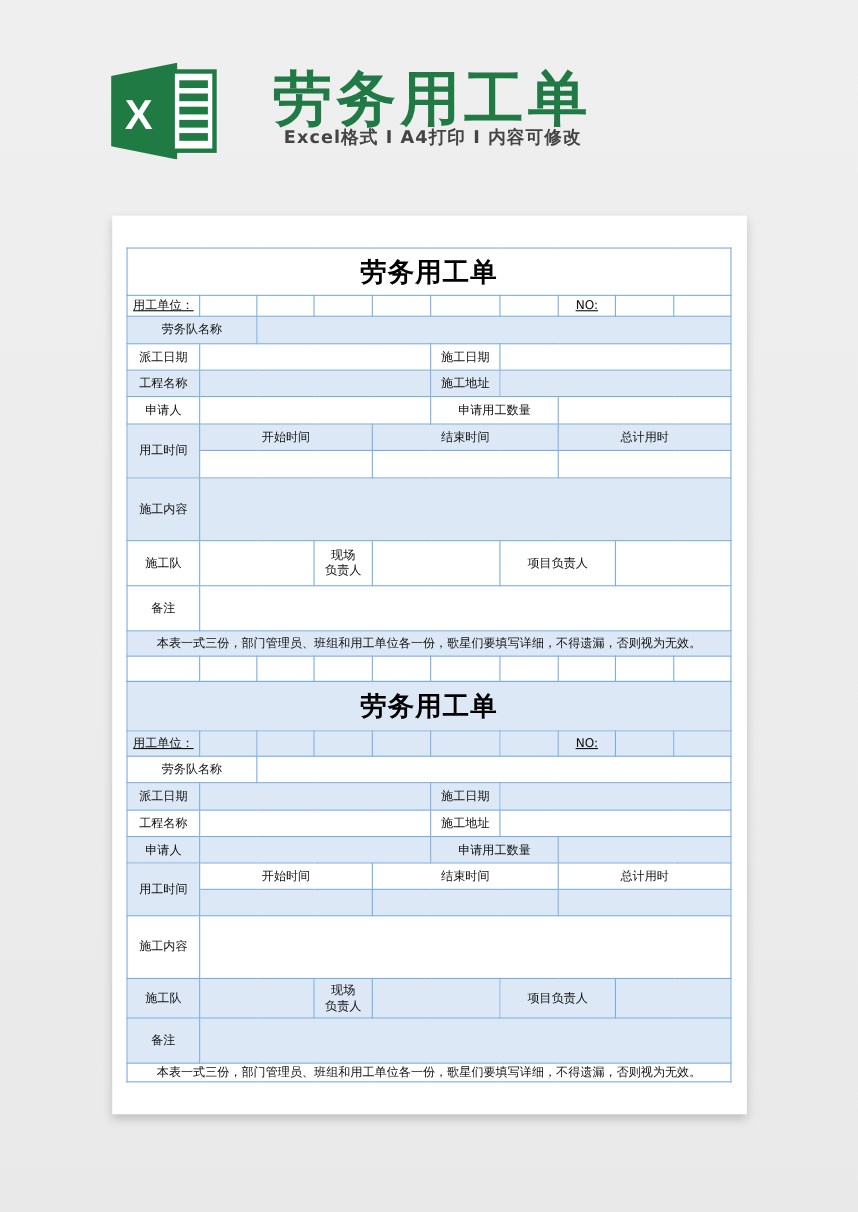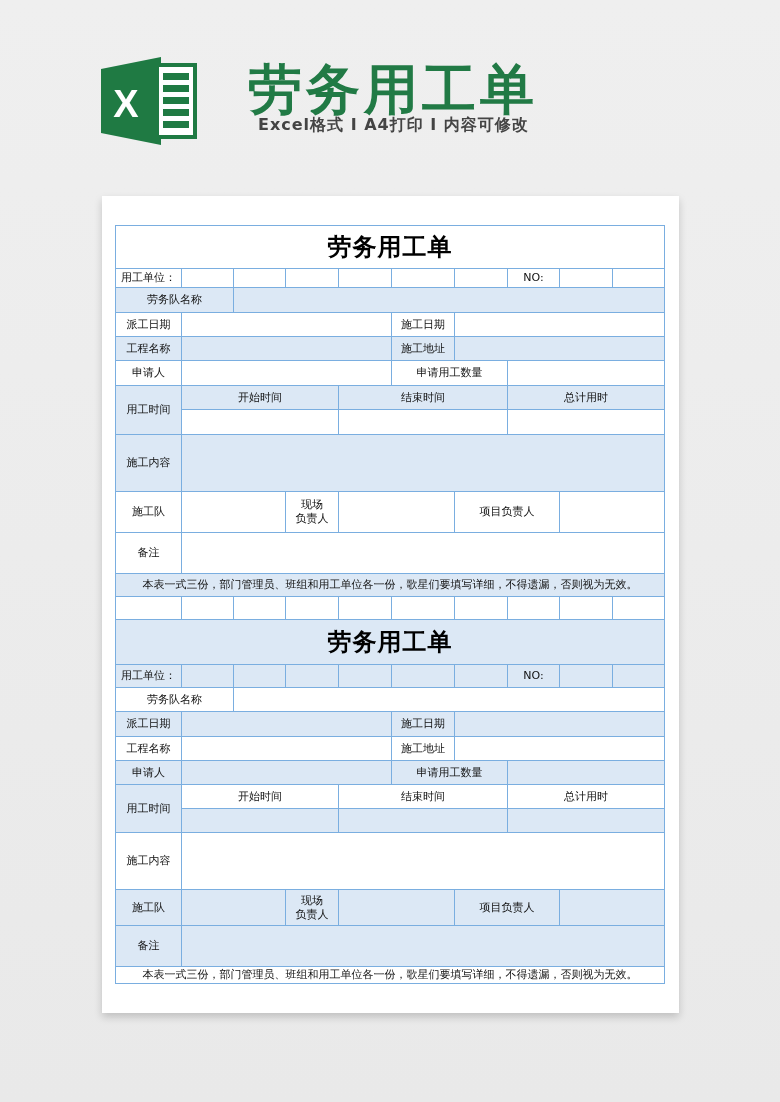--- a/index.html
+++ b/index.html
@@ -27,21 +27,21 @@
   table.sheet {
     position: absolute; left: 115px; border-collapse: collapse; table-layout: fixed;
     width: 549px; font-size: 11px; color: #111;
   }
   table.sheet td {
     border: 1px solid #7aaee0; text-align: center; vertical-align: middle;
     padding: 0; line-height: 14px; overflow: hidden; white-space: nowrap;
   }
   td.b { background: #dce8f5; }
   td.w { background: #ffffff; }
-  td.left { text-align: left; padding-left: 2px; }
+  td.left { text-align: left; padding-left: 2px; text-decoration: underline; }
   td.title { font-size: 24px; font-weight: bold; color: #000; letter-spacing: 1px; }
   td.wrap { white-space: normal; }
 </style>
 </head>
 <body>
 
 <svg class="logo" viewBox="0 0 97 88">
   <polygon points="0,12 60,0 60,88 0,76" fill="#1f7a43"></polygon>
   <rect x="56" y="8" width="38" height="72" fill="#ffffff" stroke="#1f7a43" stroke-width="4"></rect>
   <rect x="62" y="16" width="26" height="7" fill="#1f7a43"></rect>

